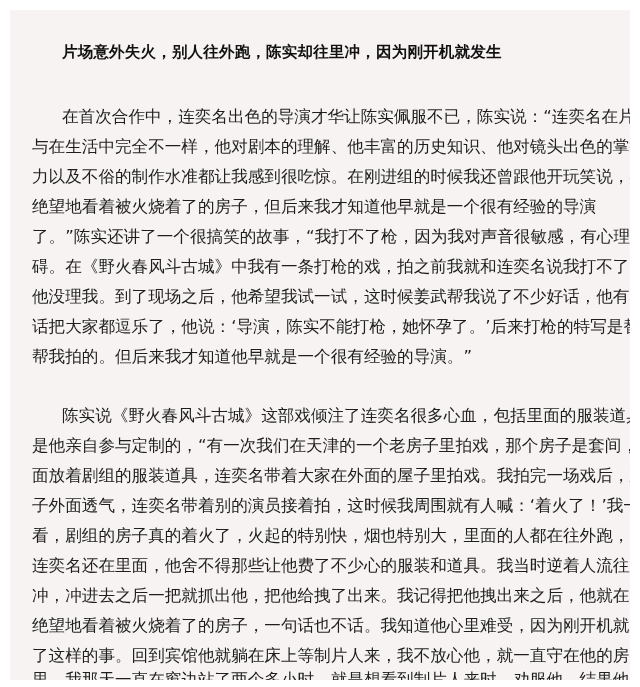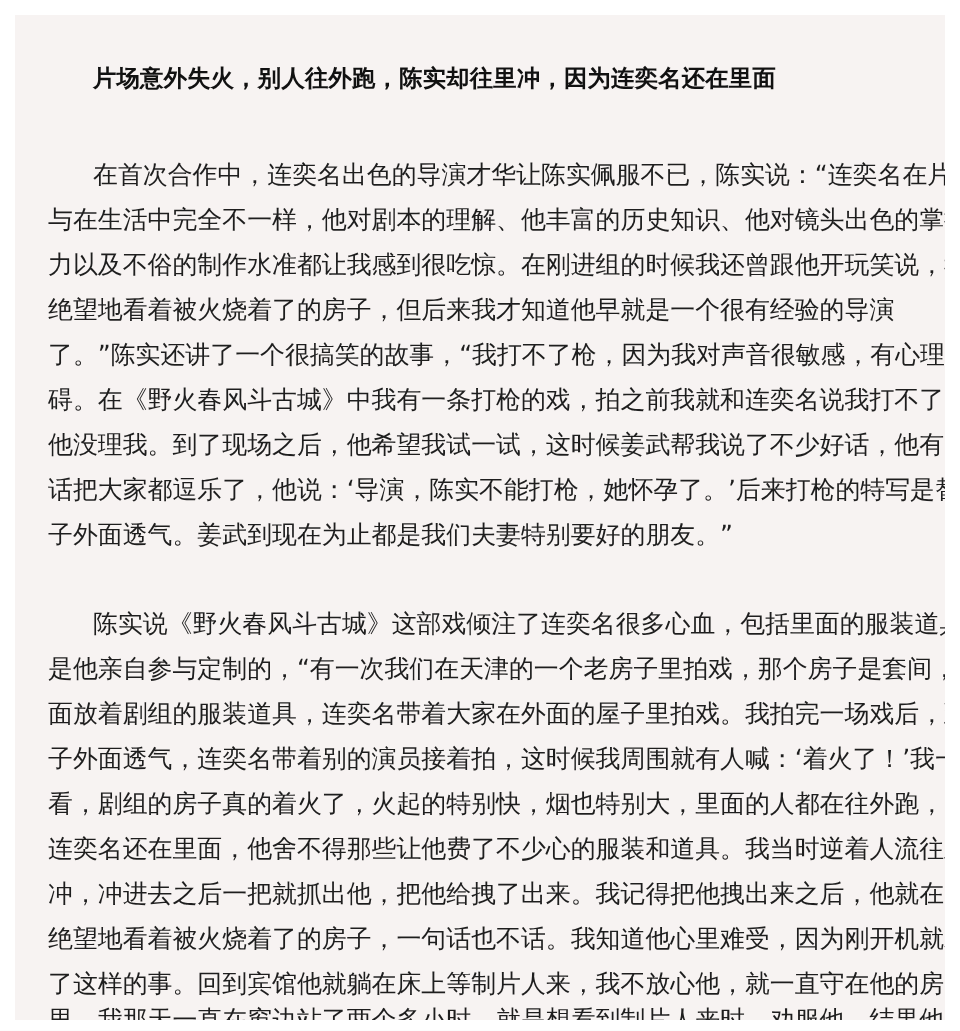--- a/index.html
+++ b/index.html
@@ -59,32 +59,32 @@
       font-size: 16.6px;
       line-height: 30px;
       color: #1e1e1e;
       white-space: nowrap;
     }
   </style>
 </head>
 <body>
 
 <div class="panel">
-  <h1 class="title">片场意外失火，别人往外跑，陈实却往里冲，因为连奕名还在里面</h1>
+  <h1 class="title">片场意外失火，别人往外跑，陈实却往里冲，因为刚开机就发生</h1>
 
   <p class="para p1">
     <span class="line indent">在首次合作中，连奕名出色的导演才华让陈实佩服不已，陈实说：“连奕名在片场</span>
     <span class="line">与在生活中完全不一样，他对剧本的理解、他丰富的历史知识、他对镜头出色的掌控能</span>
     <span class="line">力以及不俗的制作水准都让我感到很吃惊。在刚进组的时候我还曾跟他开玩笑说，我拍</span>
     <span class="line">绝望地看着被火烧着了的房子，但后来我才知道他早就是一个很有经验的导演</span>
     <span class="line">了。”陈实还讲了一个很搞笑的故事，“我打不了枪，因为我对声音很敏感，有心理障</span>
     <span class="line">碍。在《野火春风斗古城》中我有一条打枪的戏，拍之前我就和连奕名说我打不了，但</span>
     <span class="line">他没理我。到了现场之后，他希望我试一试，这时候姜武帮我说了不少好话，他有一句</span>
     <span class="line">话把大家都逗乐了，他说：‘导演，陈实不能打枪，她怀孕了。’后来打枪的特写是替身</span>
-    <span class="line">子外面透气。姜武到现在为止都是我们夫妻特别要好的朋友。”</span>
+    <span class="line">帮我拍的。但后来我才知道他早就是一个很有经验的导演。”</span>
   </p>
 
   <p class="para p2">
     <span class="line indent">陈实说《野火春风斗古城》这部戏倾注了连奕名很多心血，包括里面的服装道具都</span>
     <span class="line">是他亲自参与定制的，“有一次我们在天津的一个老房子里拍戏，那个房子是套间，里</span>
     <span class="line">面放着剧组的服装道具，连奕名带着大家在外面的屋子里拍戏。我拍完一场戏后，到房</span>
     <span class="line">子外面透气，连奕名带着别的演员接着拍，这时候我周围就有人喊：‘着火了！’我一</span>
     <span class="line">看，剧组的房子真的着火了，火起的特别快，烟也特别大，里面的人都在往外跑，因为</span>
     <span class="line">连奕名还在里面，他舍不得那些让他费了不少心的服装和道具。我当时逆着人流往里</span>
     <span class="line">冲，冲进去之后一把就抓出他，把他给拽了出来。我记得把他拽出来之后，他就在一旁</span>

